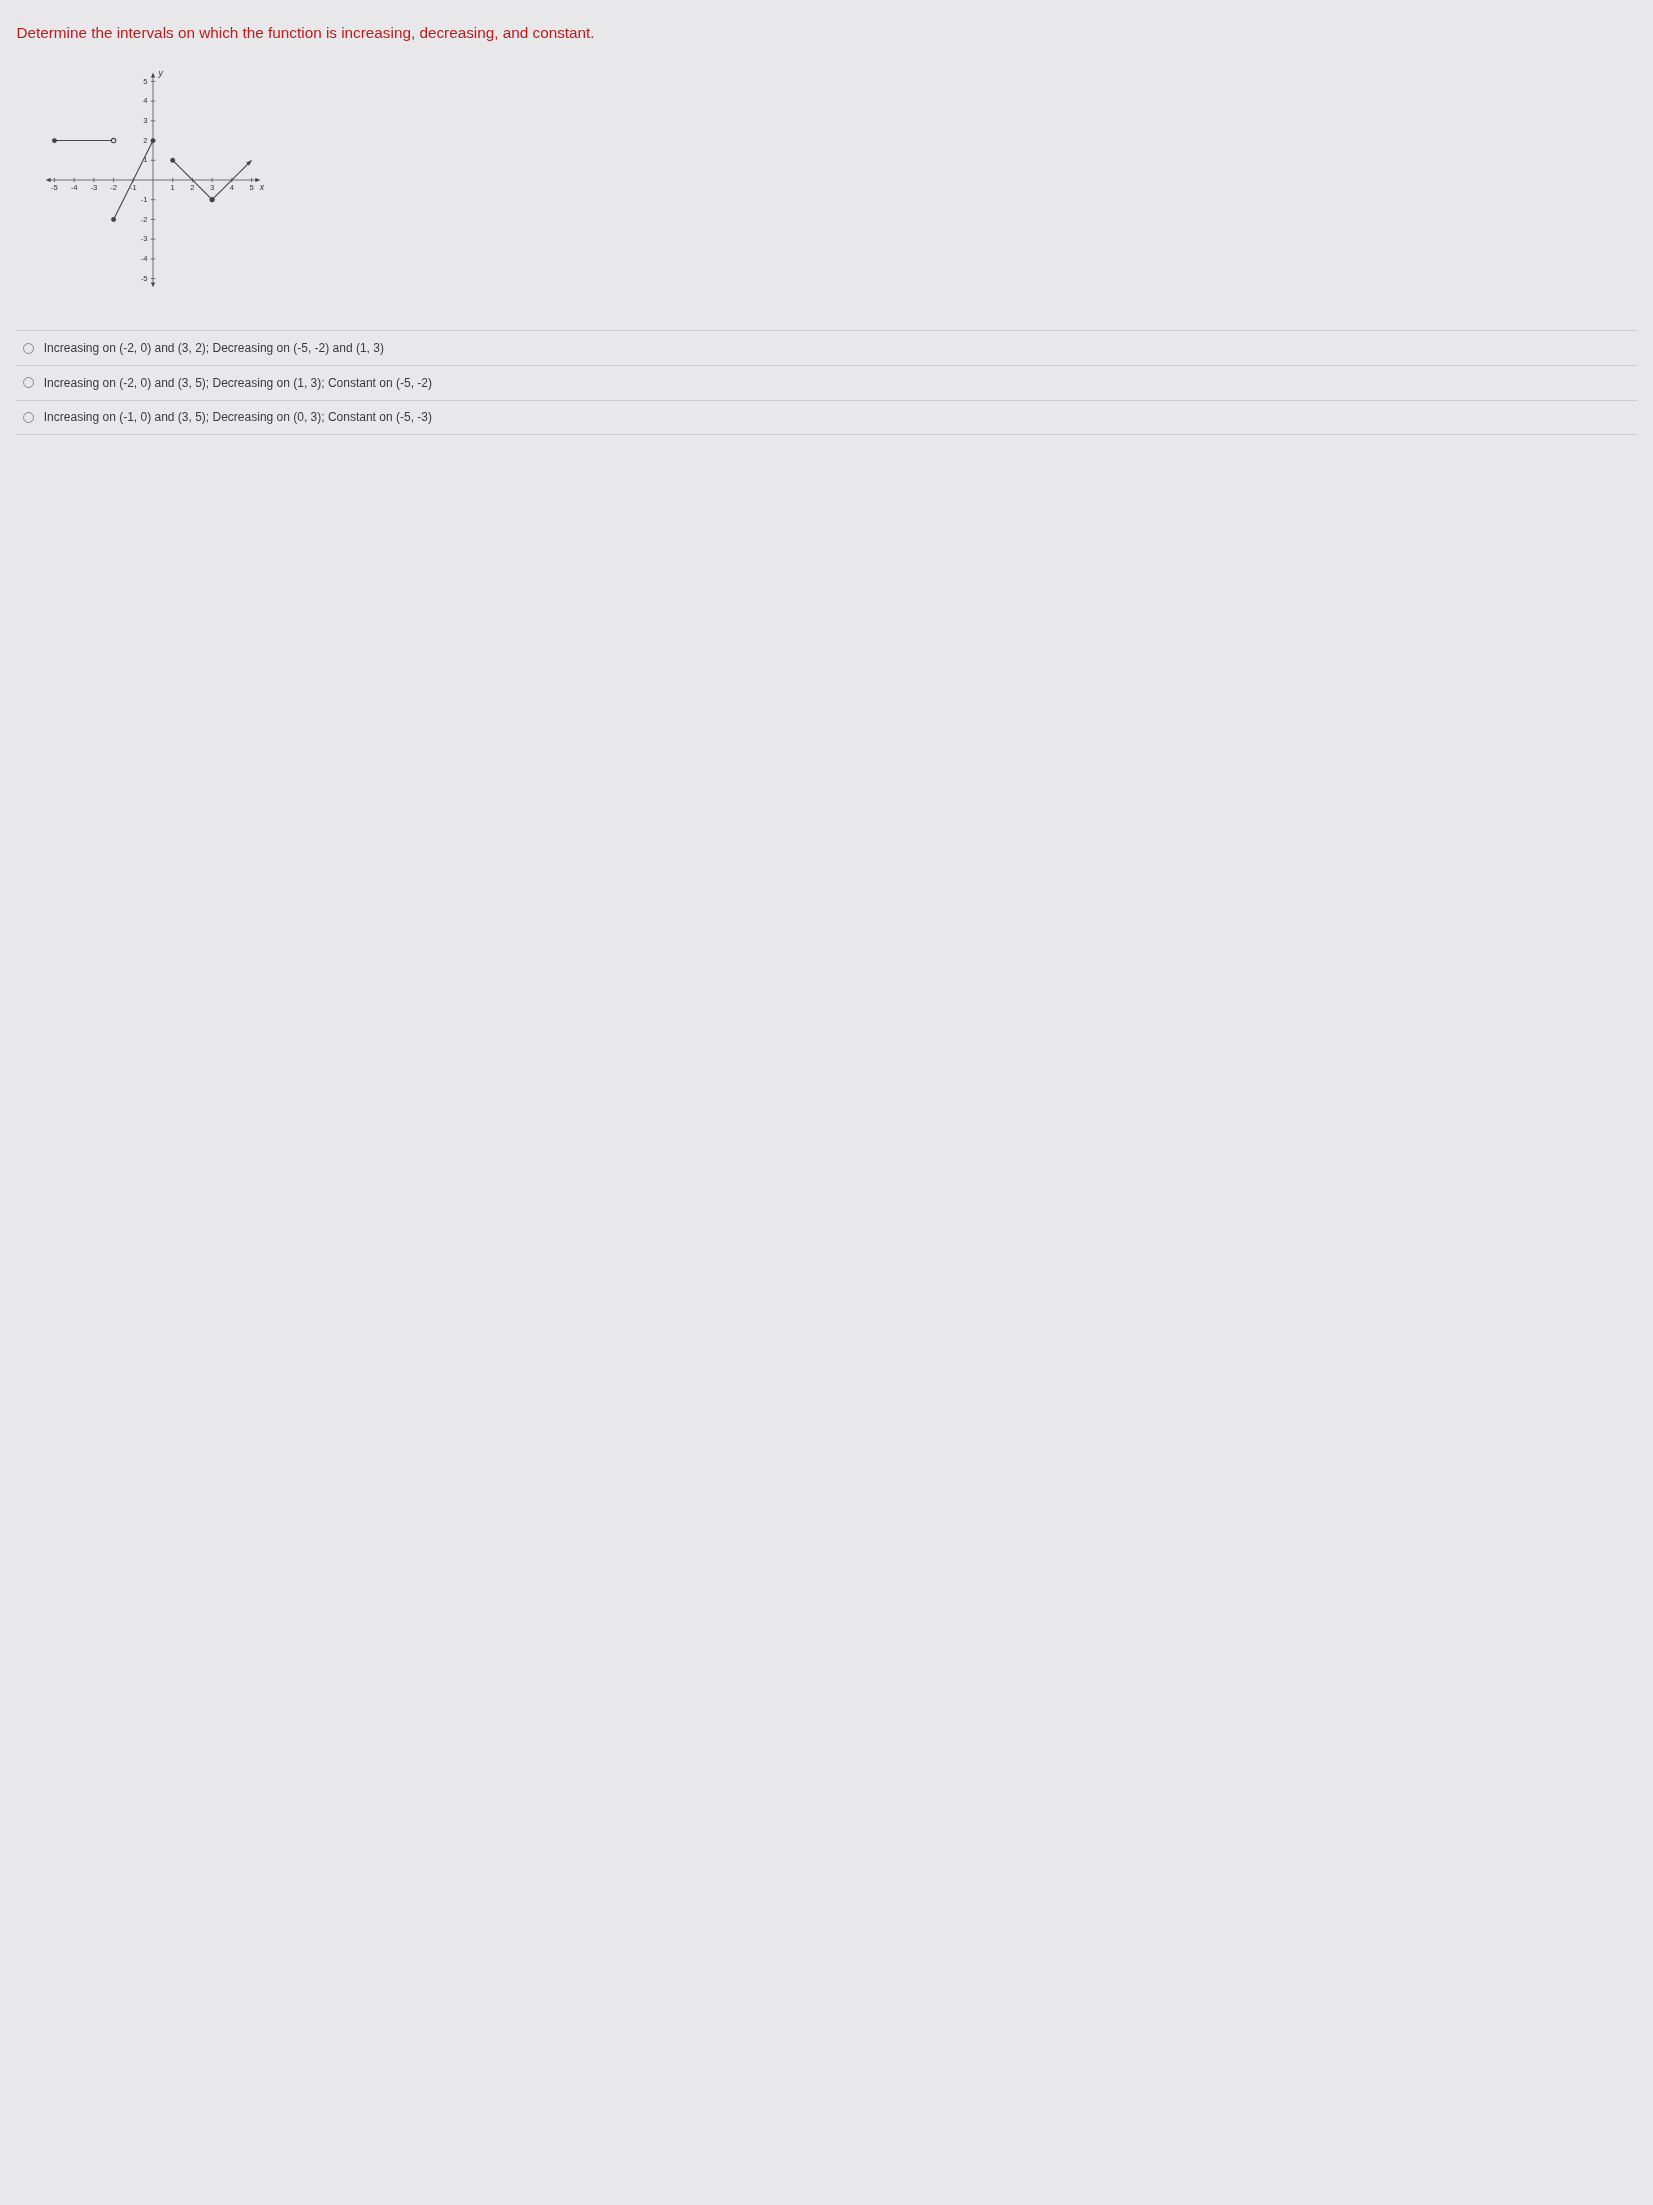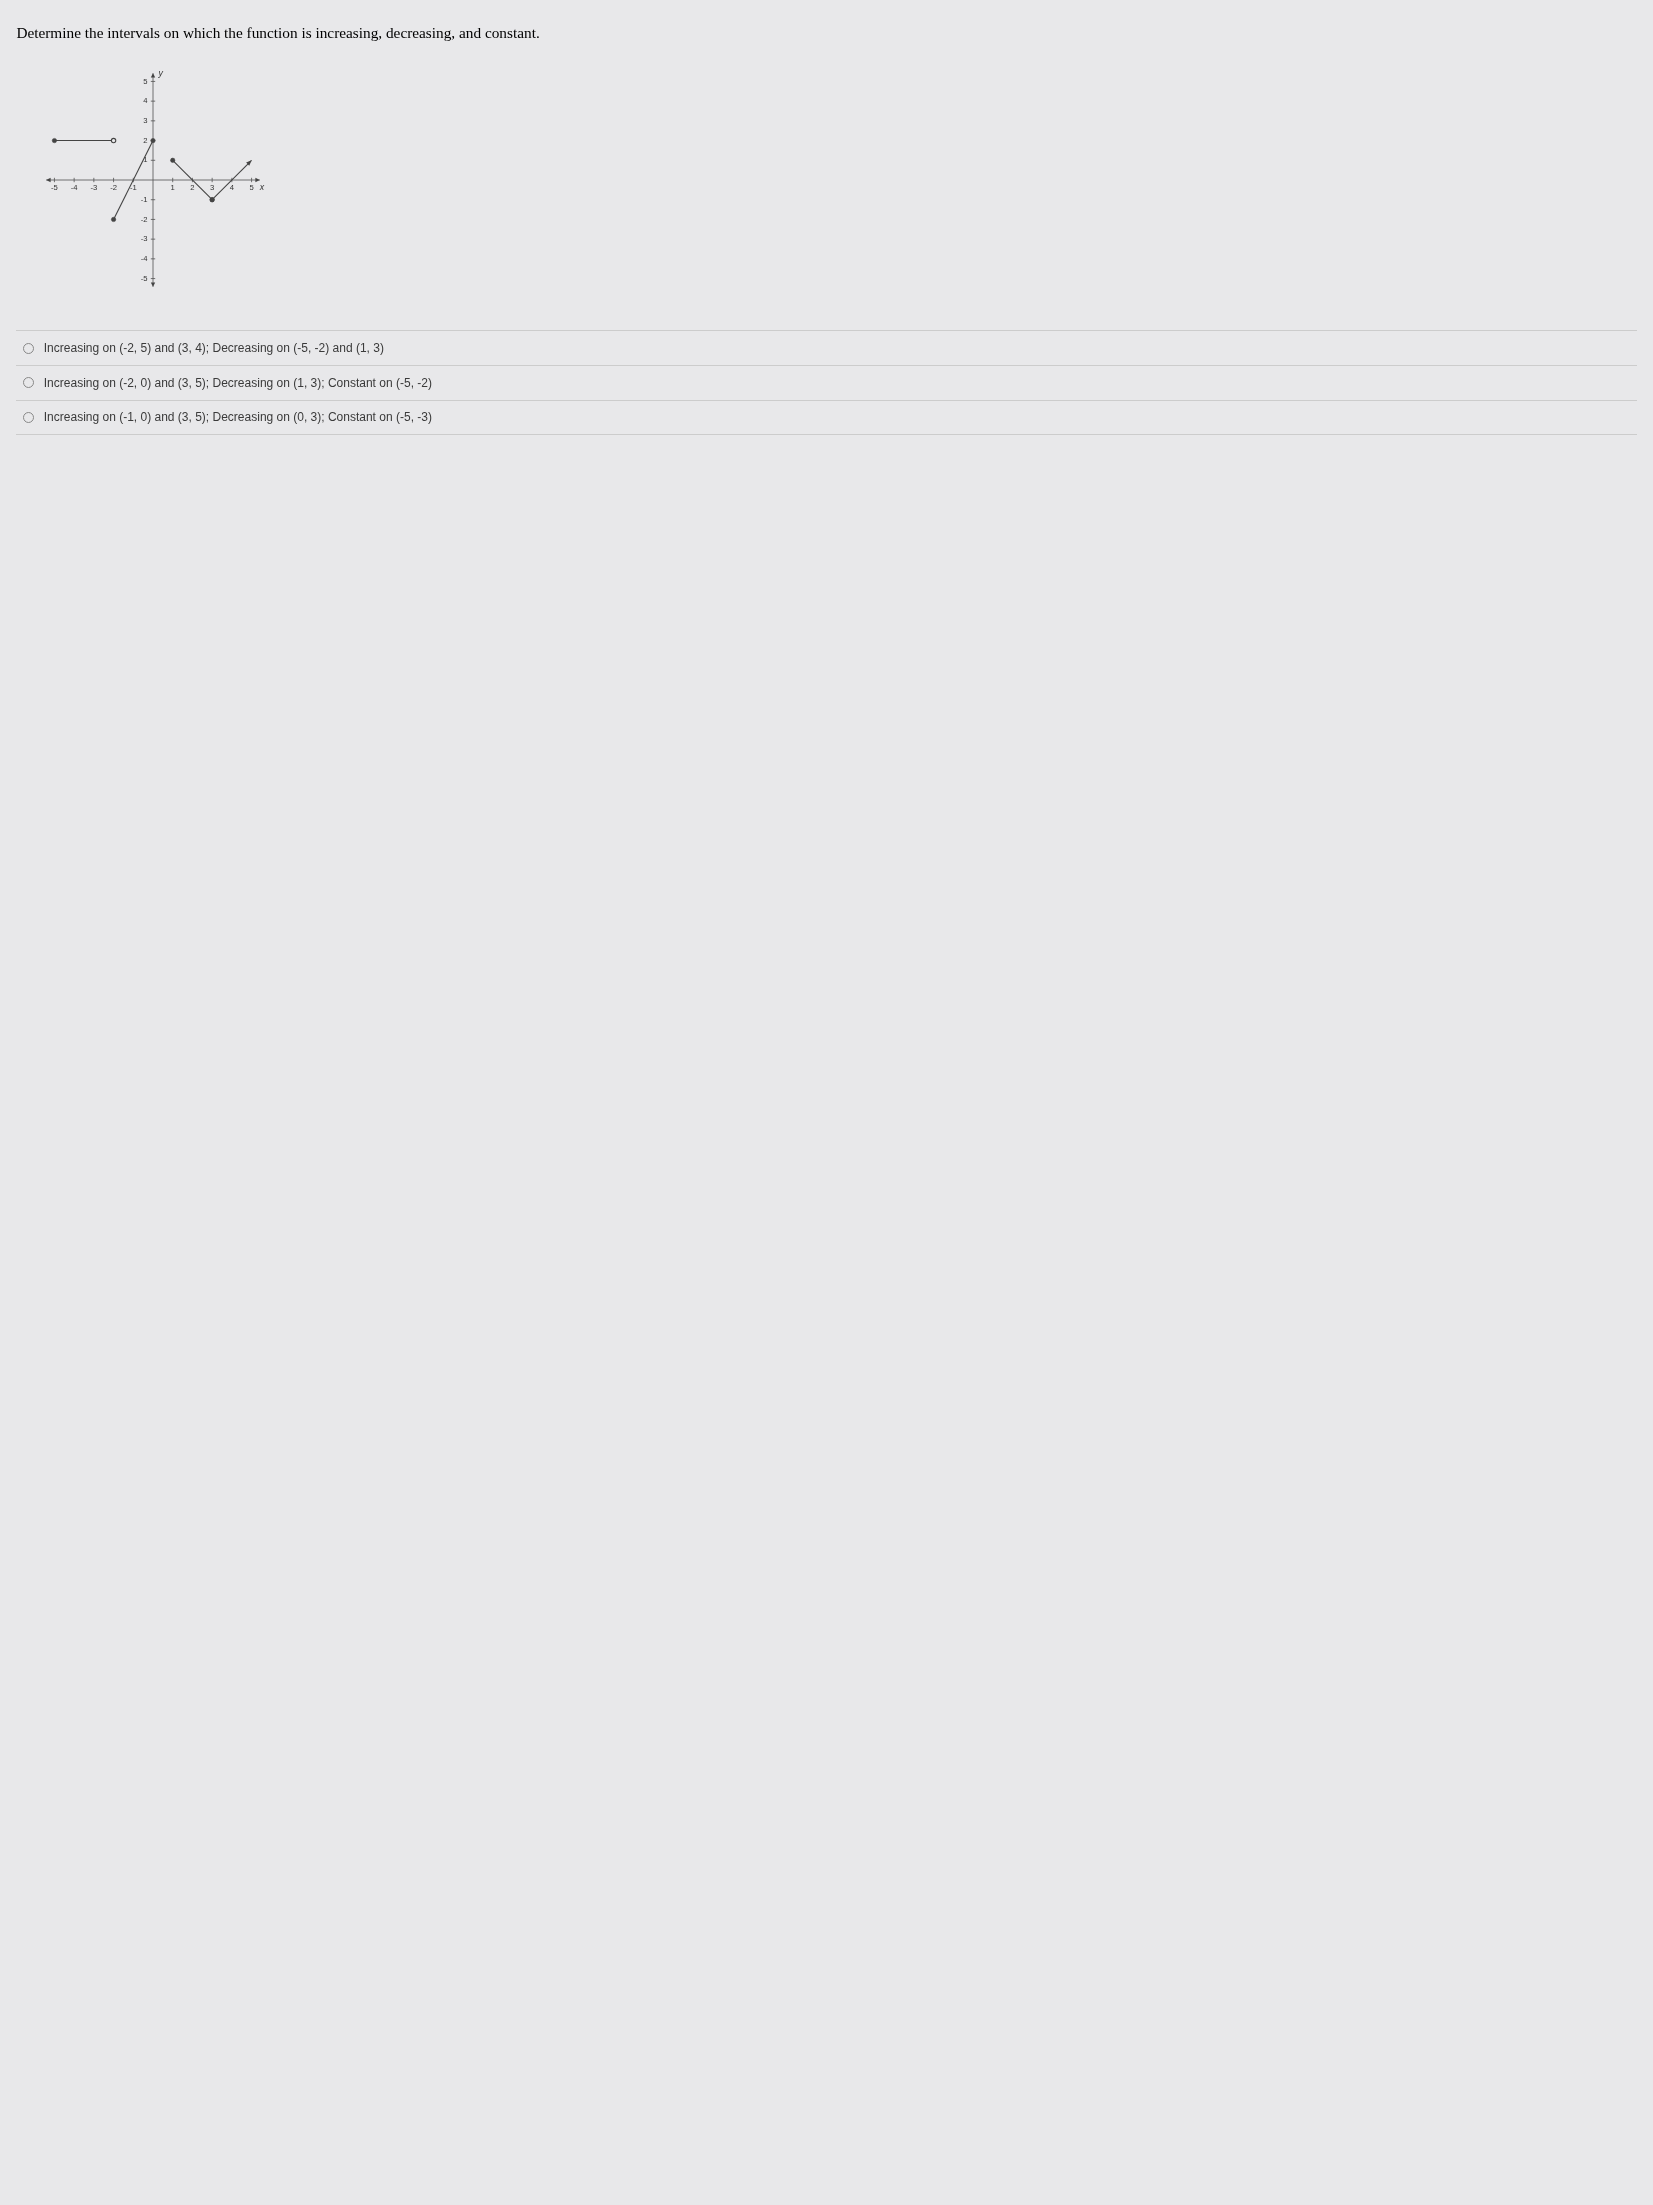--- a/index.html
+++ b/index.html
@@ -4,24 +4,23 @@
   <style>
     * { box-sizing: border-box; margin: 0; padding: 0; }
     body {
       font-family: -apple-system, Helvetica, Arial, sans-serif;
       background: #e8e8ea;
       padding: 22px 16.4px;
       color: #333;
     }
     .question-text {
       font-size: 15.3px;
-      color: #000000;
+      color: #b91c1c;
       margin-bottom: 22px;
       line-height: 1.4;
-      font-family: Liberation Serif, serif;
     }
     .chart-container {
       margin: 11px 0 33px 22px;
     }
     .chart-svg {
       width: 230px;
       height: 230px;
     }
     .axis-line { stroke: #555; stroke-width: 1.5; }
     .tick-line { stroke: #555; stroke-width: 1.5; }
@@ -119,21 +118,21 @@
       <circle cx="318" cy="246" r="4" class="graph-point-closed"></circle>
       <line x1="318" y1="246" x2="390" y2="174" class="graph-line"></line>
       <circle cx="318" cy="246" r="4" class="graph-point-closed"></circle>
       <polygon points="390,174 385.75735931288074,183.89949493661166 380.1005050633883,178.2426406871193" class="arrow-head"></polygon>
     </svg>
 </div>
 
 <div class="options-list">
   <div class="option-row">
     <span class="radio-circle"></span>
-    <span>Increasing on (-2, 5) and (3, 4); Decreasing on (-5, -2) and (1, 3)</span>
+    <span>Increasing on (-2, 0) and (3, 2); Decreasing on (-5, -2) and (1, 3)</span>
   </div>
   <div class="option-row">
     <span class="radio-circle"></span>
     <span>Increasing on (-2, 0) and (3, 5); Decreasing on (1, 3); Constant on (-5, -2)</span>
   </div>
   <div class="option-row">
     <span class="radio-circle"></span>
     <span>Increasing on (-1, 0) and (3, 5); Decreasing on (0, 3); Constant on (-5, -3)</span>
   </div>
 </div>

